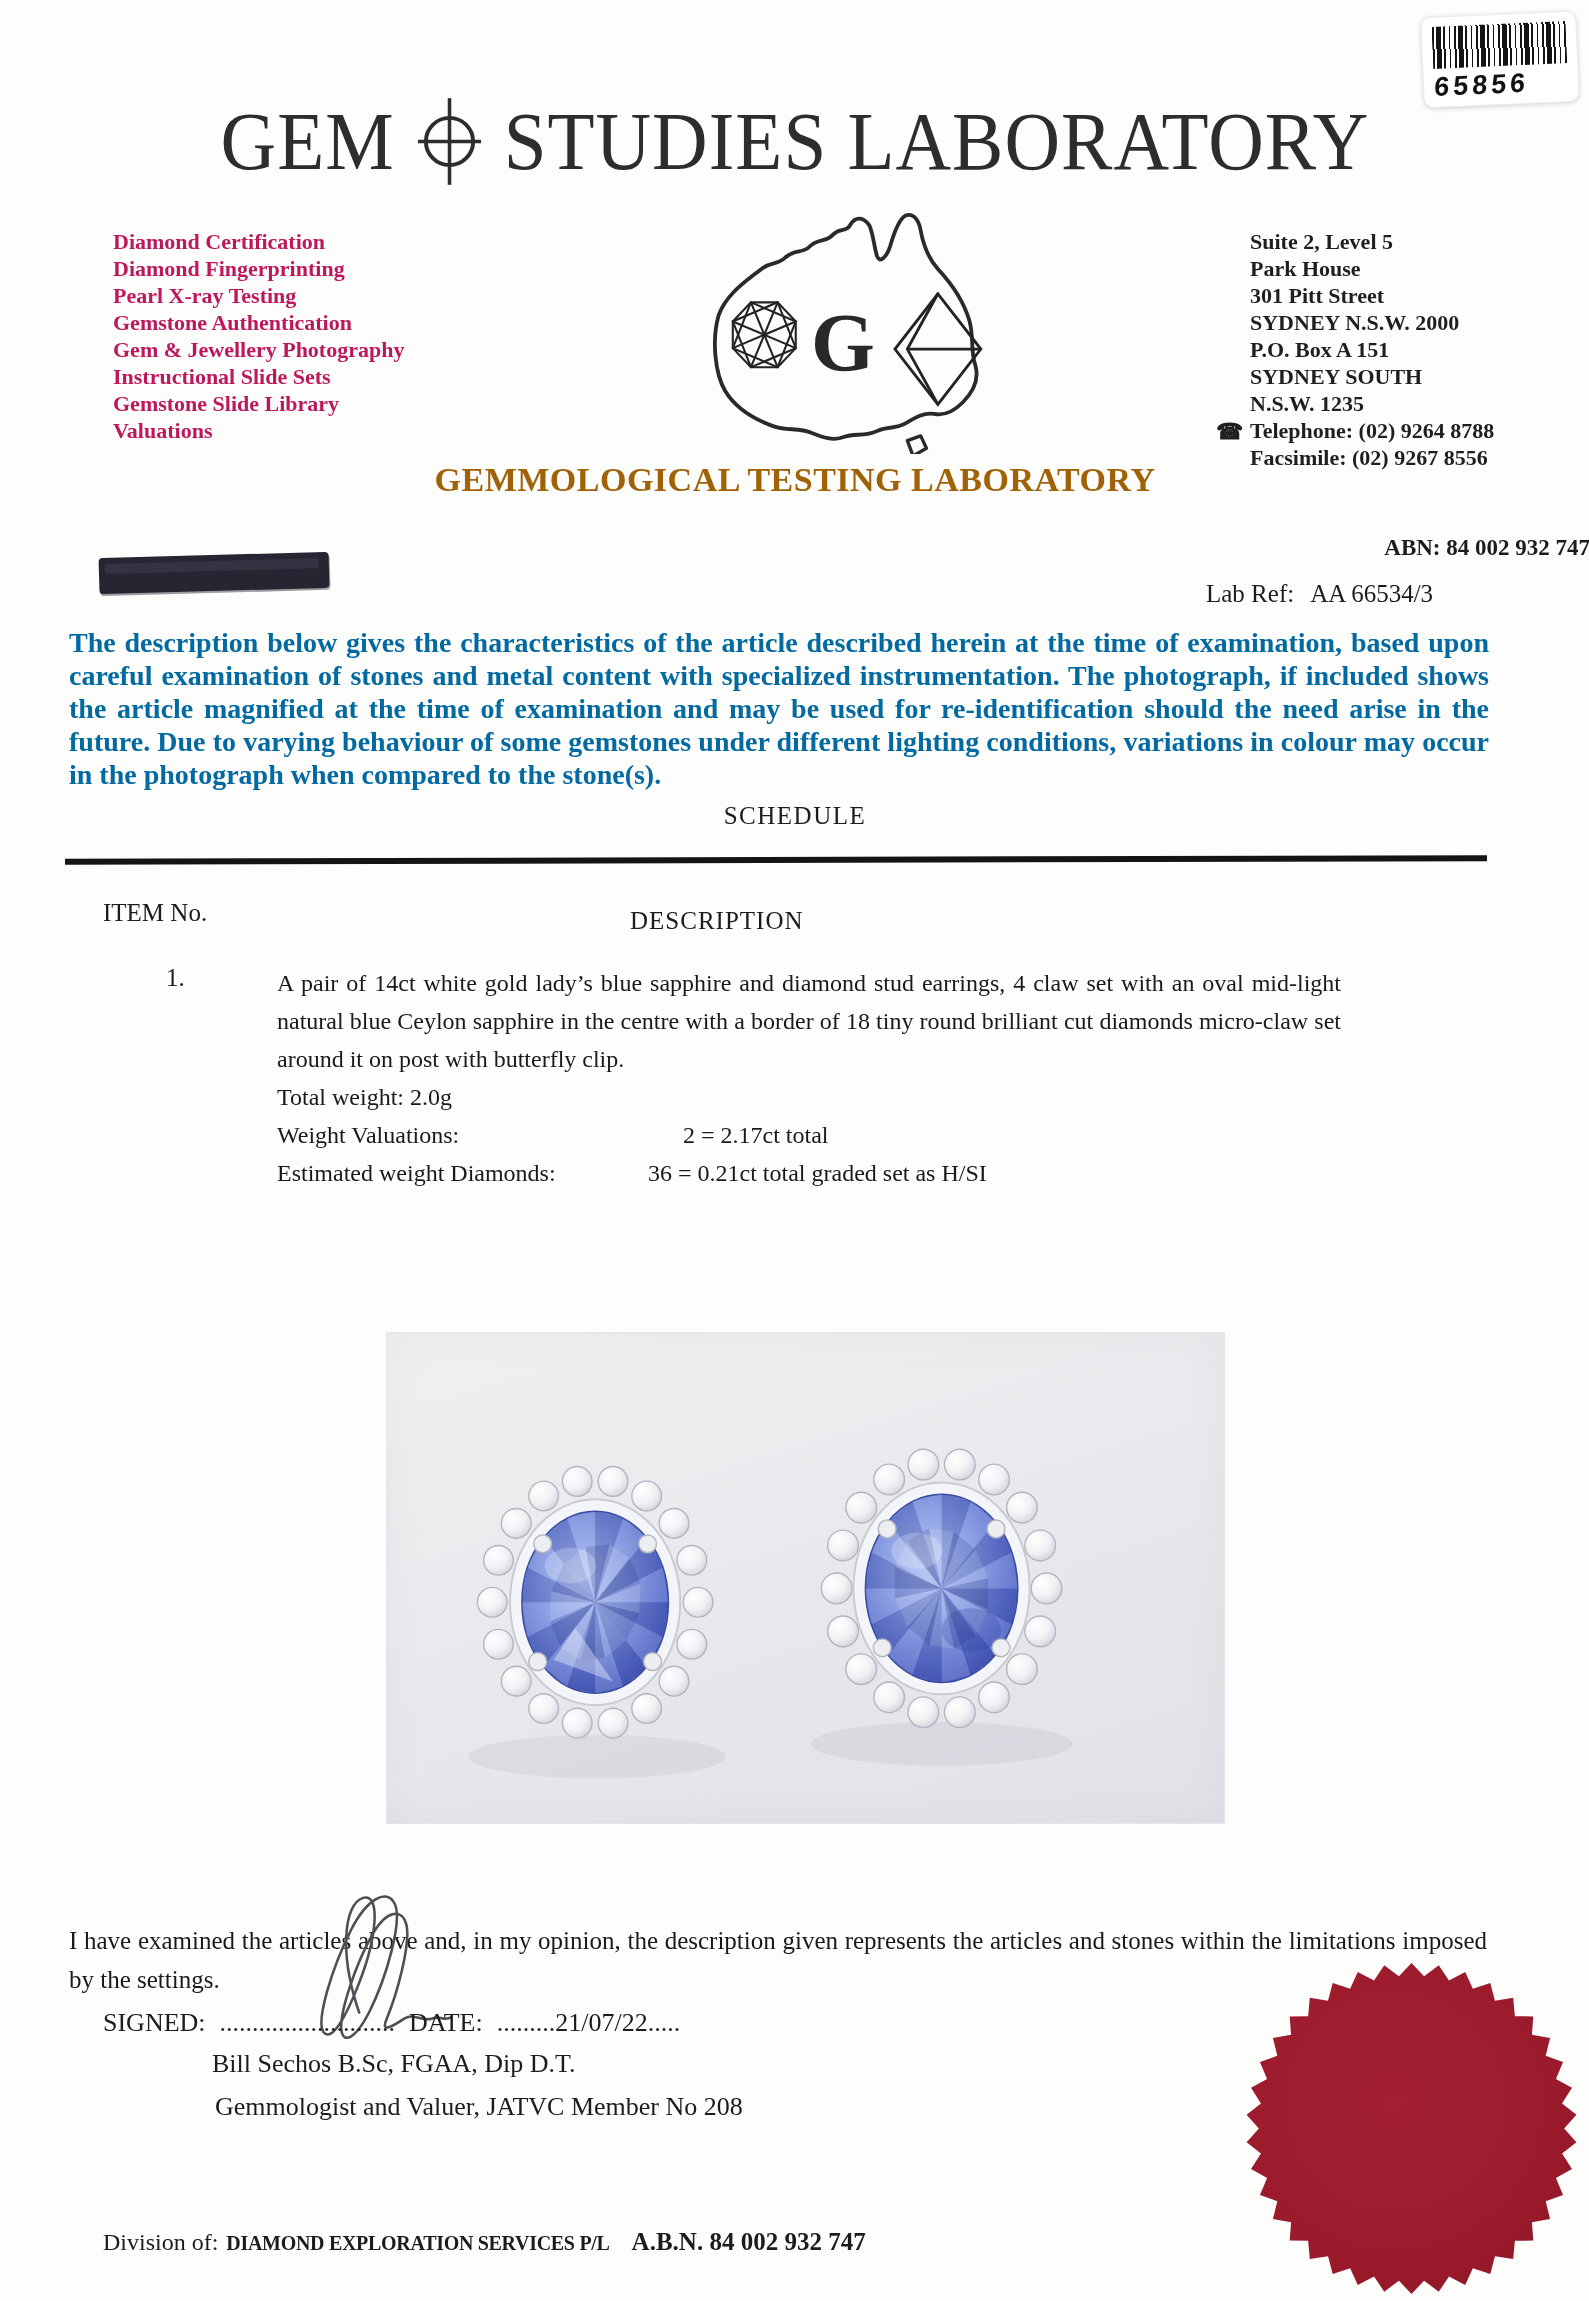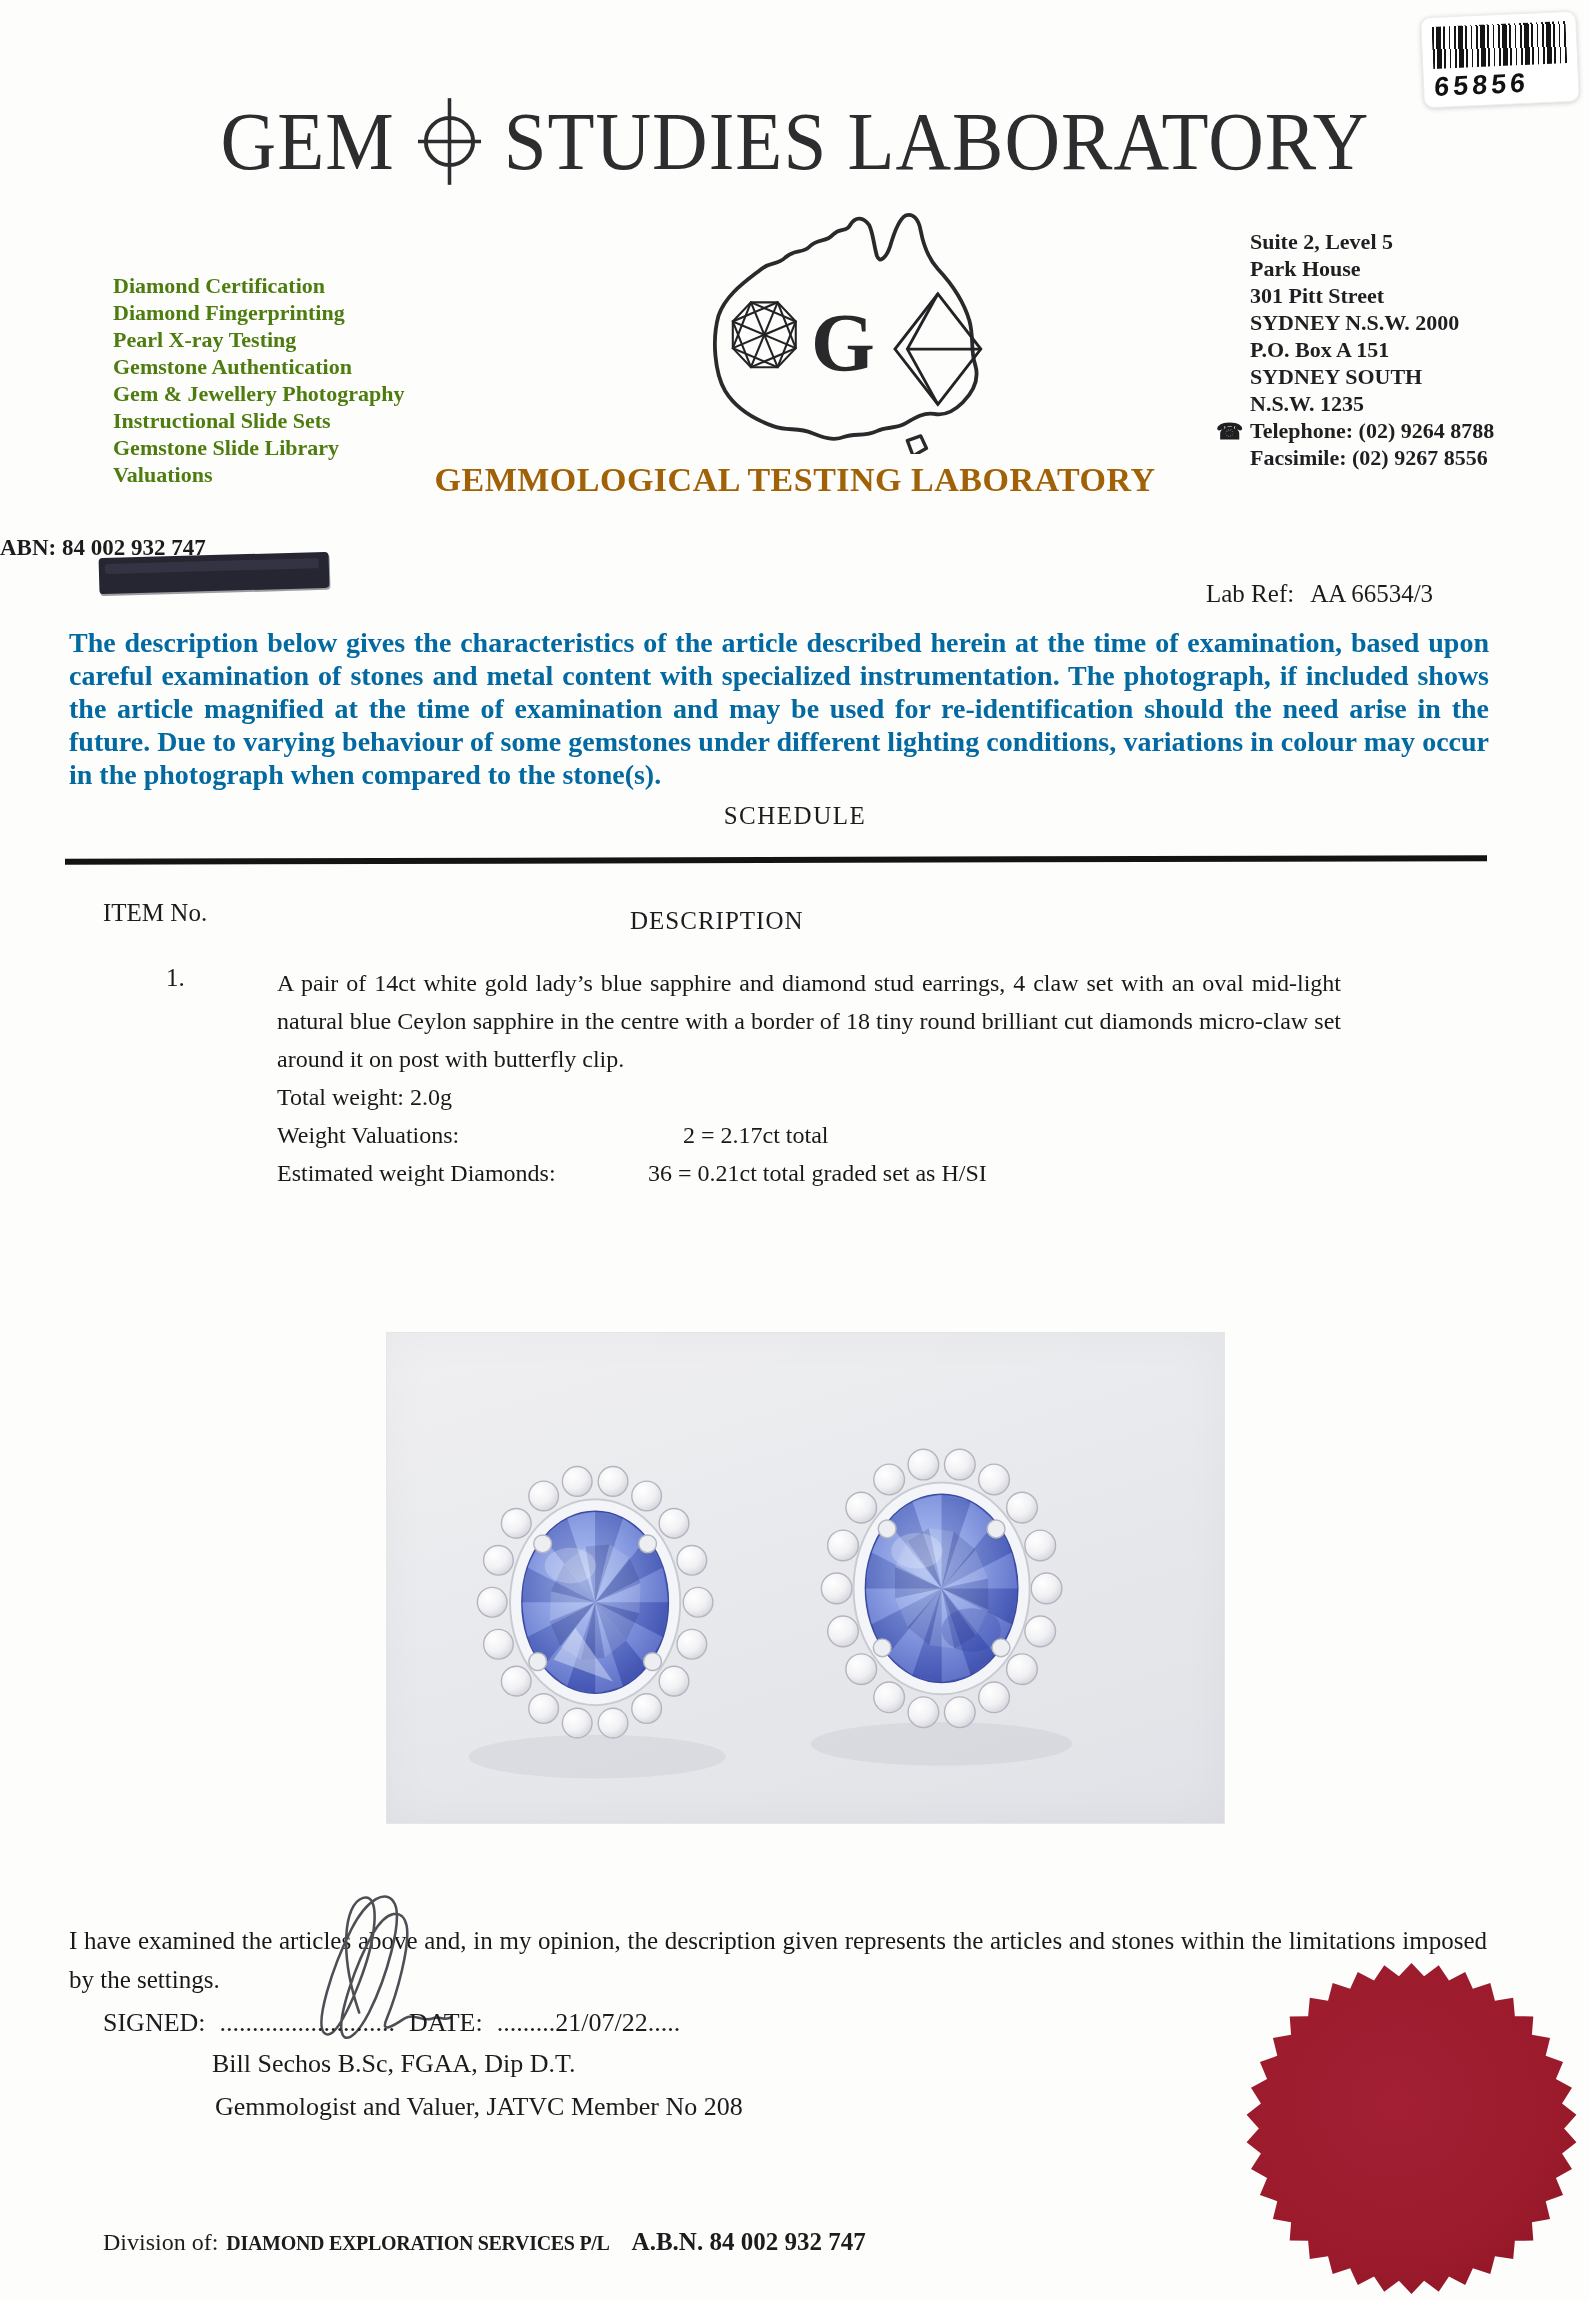--- a/index.html
+++ b/index.html
@@ -17,29 +17,29 @@
         transform:skewX(-6deg);margin-top:3px;color:#111;}
 
   
   .masthead{position:absolute;top:97px;left:0;width:100%;display:flex;justify-content:center;
             align-items:center;gap:18px;font-size:77px;letter-spacing:1px;color:#2d2d2f;
             font-weight:normal;}
   .masthead .word{transform:scaleY(1.06);}
   .crosshair{margin:0 4px;}
 
   
-  .services{position:absolute;top:228px;left:113px;font-weight:bold;font-size:22px;line-height:27px;color:#4d7c0f;margin-top:44px;}
+  .services{position:absolute;top:228px;left:113px;font-weight:bold;font-size:22px;line-height:27px;color:#be185d;}
   .logo-svg{position:absolute;top:206px;left:642px;}
   .addr{position:absolute;top:228px;left:1250px;font-weight:bold;font-size:22px;line-height:27px;color:#1f1f22;}
   .addr .line{position:relative;}
   .phone-ic{position:absolute;left:-34px;top:1px;font-size:22px;}
 
   .subtitle{position:absolute;top:461px;left:0;width:100%;text-align:center;font-weight:bold;
             font-size:34px;letter-spacing:0.5px;color:#a16207;}
-  .abn{position:absolute;top:535px;left:0;width:100%;text-align:left;font-weight:bold;font-size:23px;}
+  .abn{position:absolute;top:535px;left:0;width:100%;text-align:right;font-weight:bold;font-size:23px;}
 
   .redaction{position:absolute;top:555px;left:99px;width:230px;height:36px;background:#262633;
              border-radius:4px;transform:rotate(-1.6deg);box-shadow:1px 2px 0 rgba(38,38,51,.45);}
   .redaction:after{content:"";position:absolute;left:6px;top:6px;right:10px;height:10px;
              background:rgba(90,90,120,.25);border-radius:3px;}
 
   .labref{position:absolute;top:580px;left:1206px;font-size:25px;}
   .labref .lbl{margin-right:16px;}
 
   .intro{position:absolute;top:626px;left:69px;width:1420px;font-size:28px;line-height:33px;

